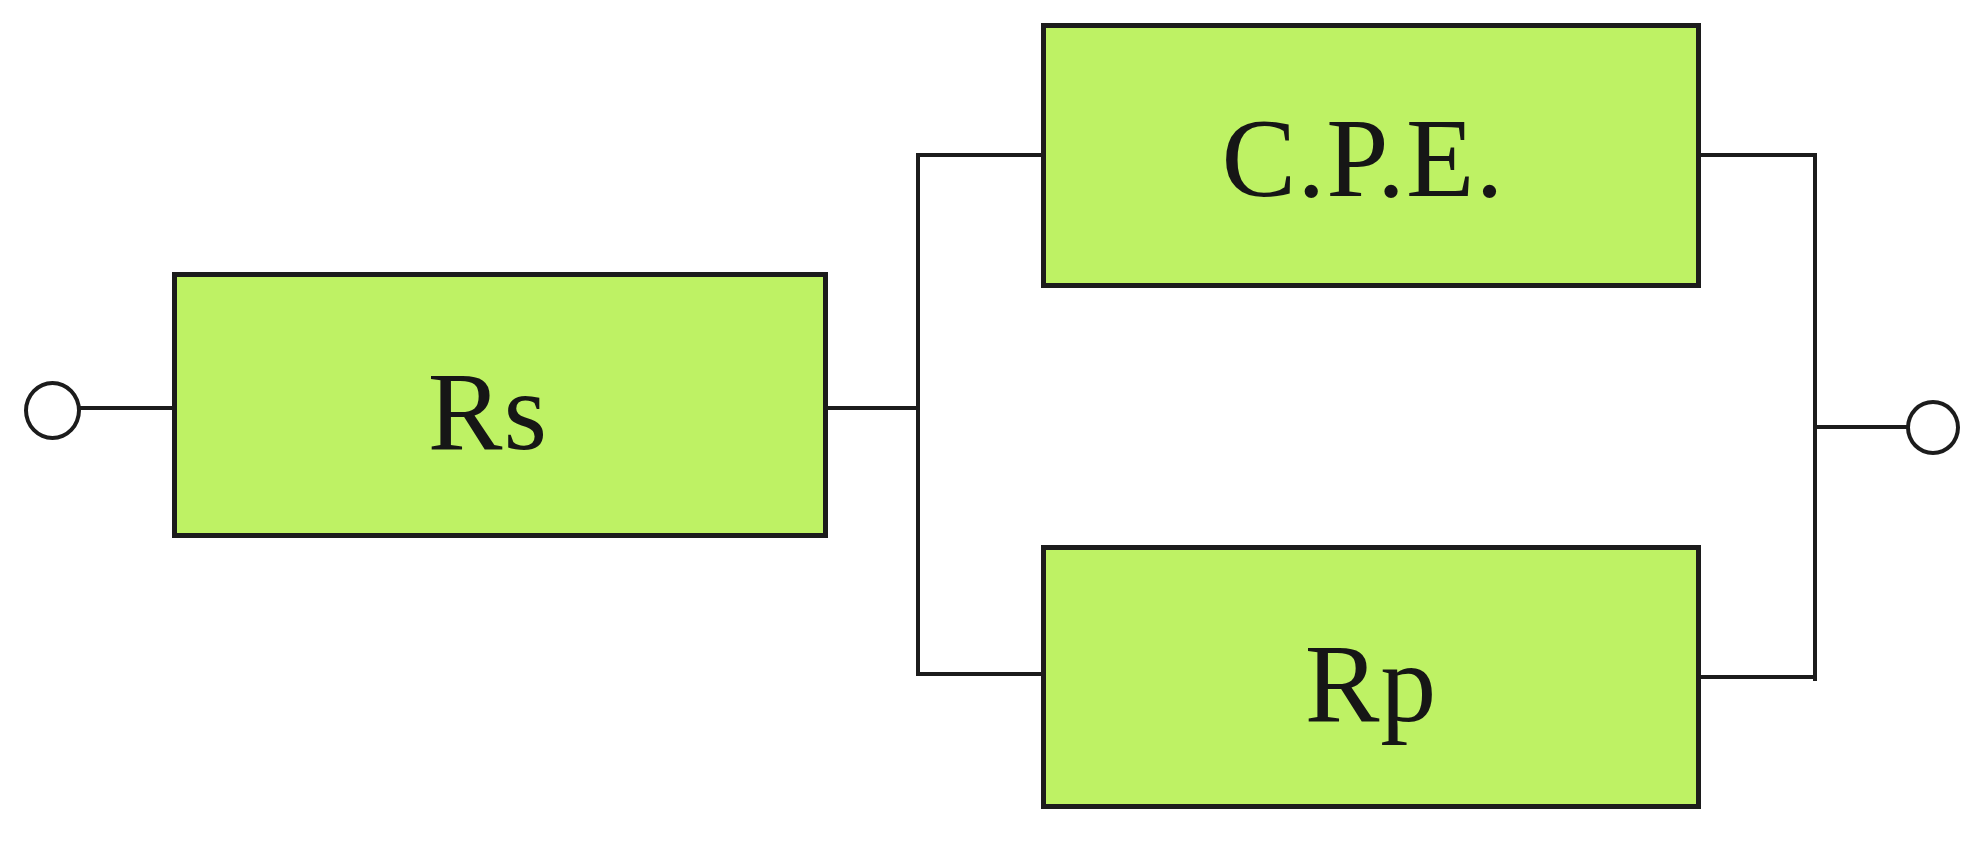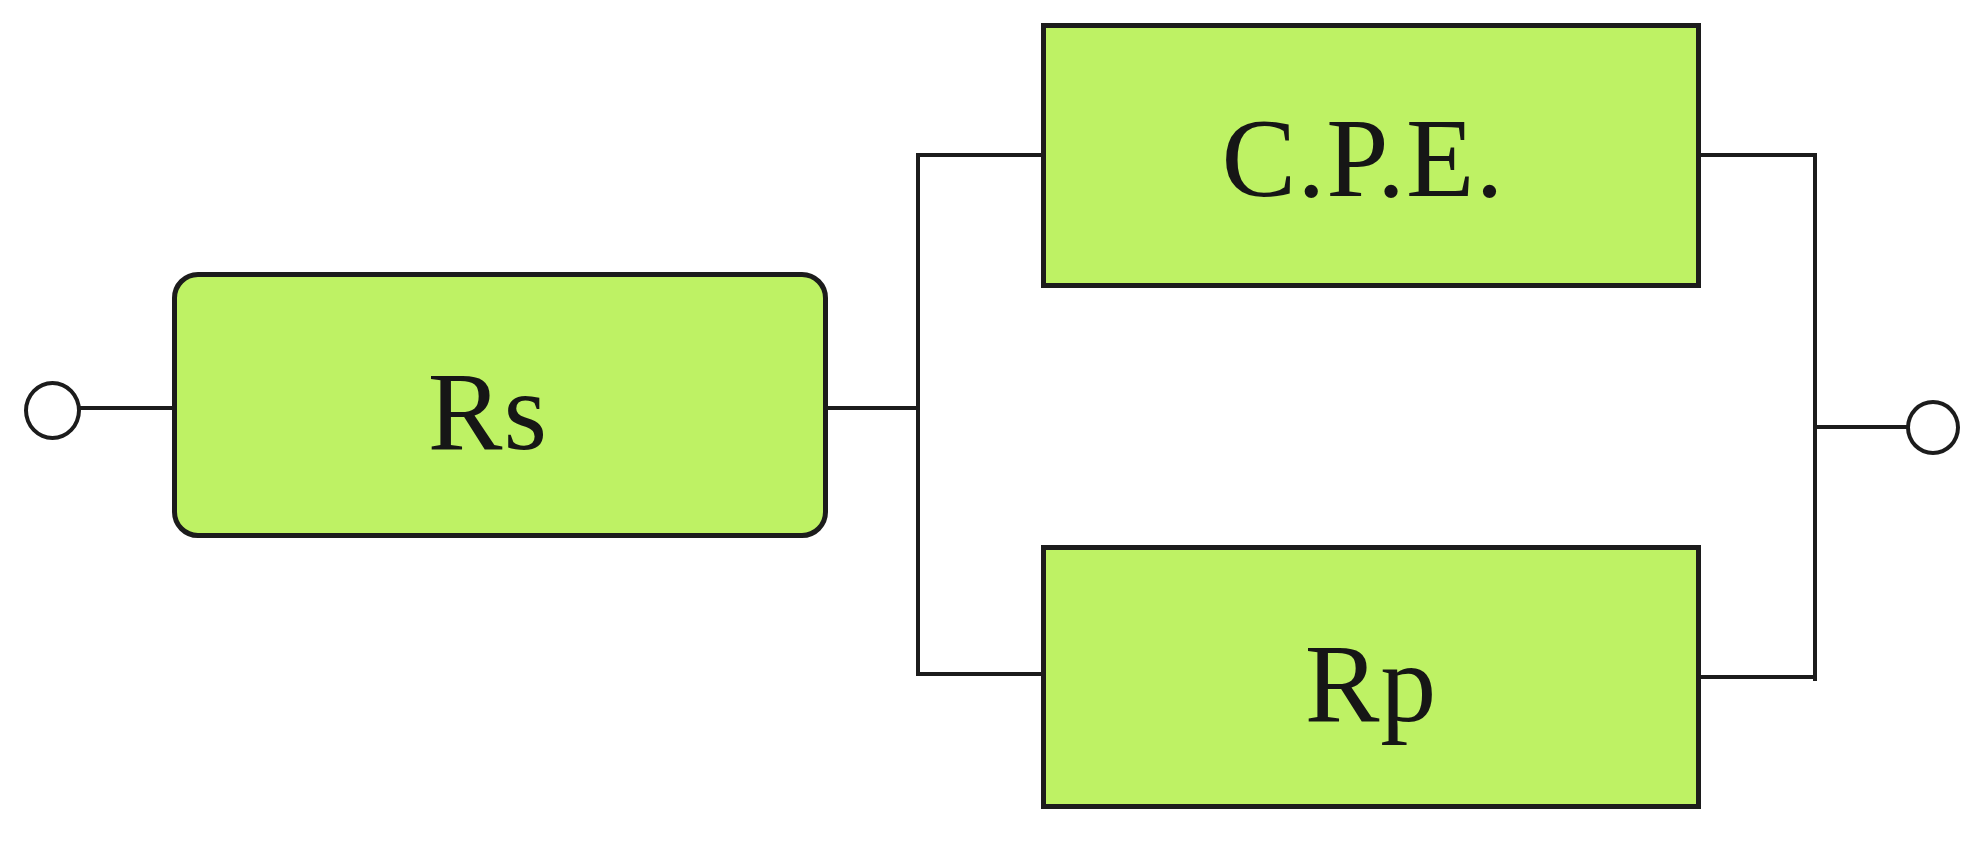--- a/index.html
+++ b/index.html
@@ -25,21 +25,21 @@
     align-items: center;
     justify-content: center;
   }
   .comp-label {
     color: #161616;
     font-size: 112px;
     line-height: 1;
     letter-spacing: 1px;
     white-space: nowrap;
   }
-  #rs-box  { left: 172px;  top: 272px; width: 656px; height: 266px; border-radius: 26px; }
+  #rs-box  { left: 172px;  top: 272px; width: 656px; height: 266px; }
   #cpe-box { left: 1041px; top: 23px;  width: 660px; height: 265px; }
   #rp-box  { left: 1041px; top: 545px; width: 660px; height: 264px; align-items: center; }
   #rs-box .comp-label { transform: translate(-12px, 6px); }
   #cpe-box .comp-label { transform: translate(-8px, 2px); }
   #rp-box .comp-label { transform: translate(0px, 6px); }
 
   
   .wire {
     position: absolute;
     background: #1c1c1c;

